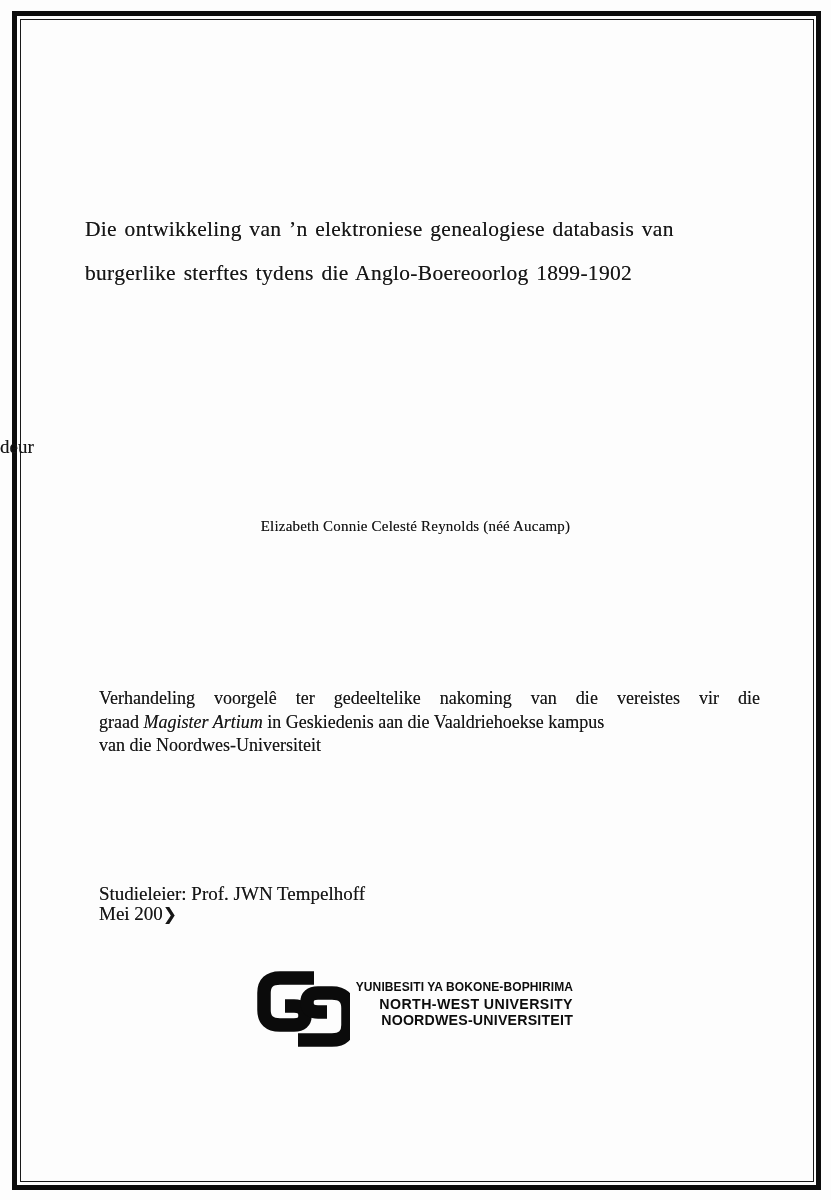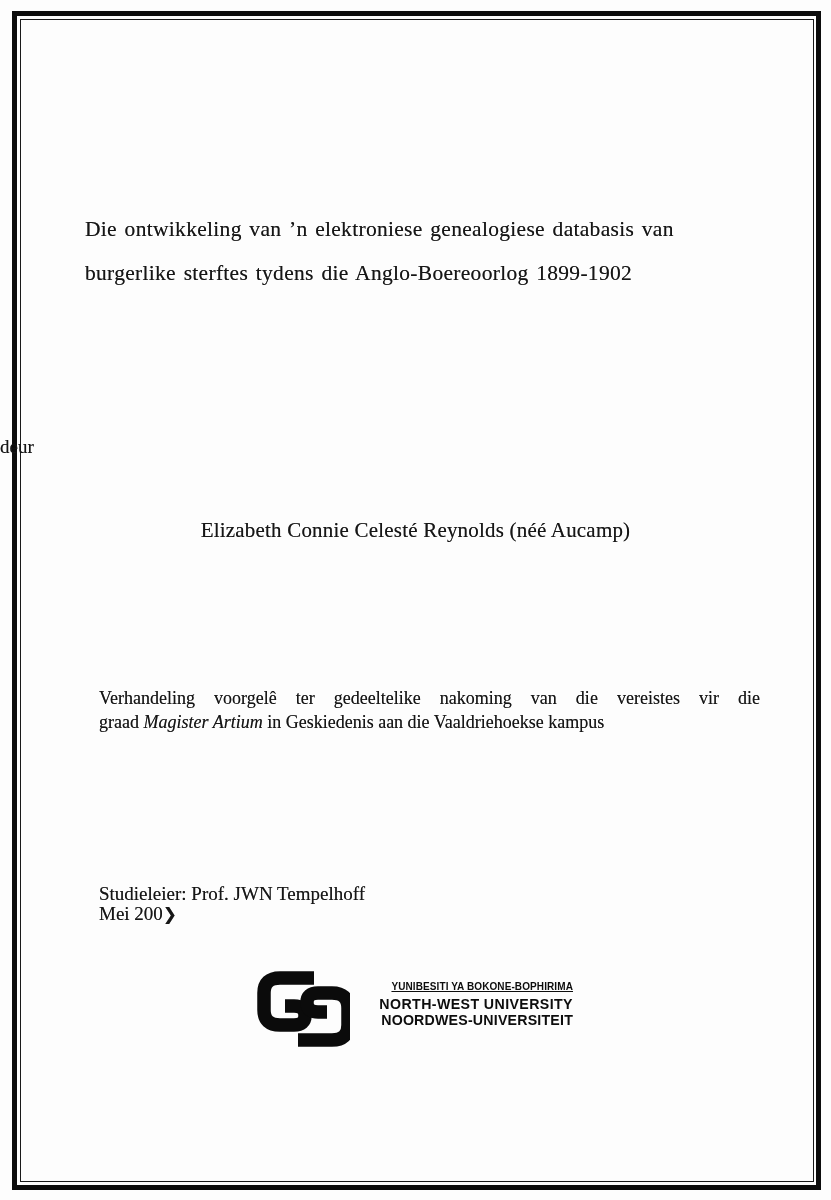--- a/index.html
+++ b/index.html
@@ -40,21 +40,21 @@
   .byline {
     position: absolute;
     left: 0; right: 0; top: 436px;
     text-align: left;
     font-size: 19px;
   }
   .author {
     position: absolute;
     left: 0; right: 0; top: 518px;
     text-align: center;
-    font-size: 21px;
+    font-size: 15px;
     letter-spacing: 0.2px;
   }
   .declaration {
     position: absolute;
     left: 99px; top: 662px;
     width: 661px;
     font-size: 18px;
     line-height: 23.5px;
   }
   .declaration .justified {
@@ -94,21 +94,21 @@
     position: absolute;
     left: 50px; top: 15px;
     width: 270px;
     text-align: right;
     font-family: "Liberation Sans", "DejaVu Sans", sans-serif;
     font-weight: bold;
     color: #0d0d0d;
     line-height: 16.5px;
     white-space: nowrap;
   }
-  .logo-text .l1 { font-size: 10px; letter-spacing: 0.1px; text-decoration: underline; }
+  .logo-text .l1 { font-size: 12px; letter-spacing: 0.1px; }
   .logo-text .l2 { font-size: 14.2px; letter-spacing: 0.4px; }
   .logo-text .l3 { font-size: 14.2px; letter-spacing: 0.2px; }
 </style>
 </head>
 <body>
 
 <div class="page">
 
   <div class="outer-frame"></div>
   <div class="inner-frame"></div>
@@ -118,20 +118,21 @@
     <div>burgerlike sterftes tydens die Anglo-Boereoorlog 1899-1902</div>
   </div>
 
   <div class="byline txt">deur</div>
 
   <div class="author txt">Elizabeth Connie Celesté Reynolds (néé Aucamp)</div>
 
   <div class="declaration txt">
     <div class="justified">Verhandeling voorgelê ter gedeeltelike nakoming van die vereistes vir die</div>
     <div><span>graad </span><span class="italic">Magister Artium</span><span> in Geskiedenis aan die Vaaldriehoekse kampus</span></div>
+    <div>van die Noordwes-Universiteit</div>
   </div>
 
   <div class="supervisor txt">Studieleier: Prof. JWN Tempelhoff</div>
 
   <div class="date-line txt"><span>Mei 200</span><span class="seven">❯</span></div>
 
   <div class="logo">
     <svg class="logo-mark" viewBox="0 0 97 86" xmlns="http://www.w3.org/2000/svg" aria-hidden="true">
       <g fill="none" stroke="#0b0b0b" stroke-width="13.5" stroke-linecap="butt">
         <path d="M 61 12 H 27 Q 11 12 11 27 V 44 Q 11 59 27 59 H 41 Q 52 59 52 49.5 Q 52 40 41 40 H 32"></path>

